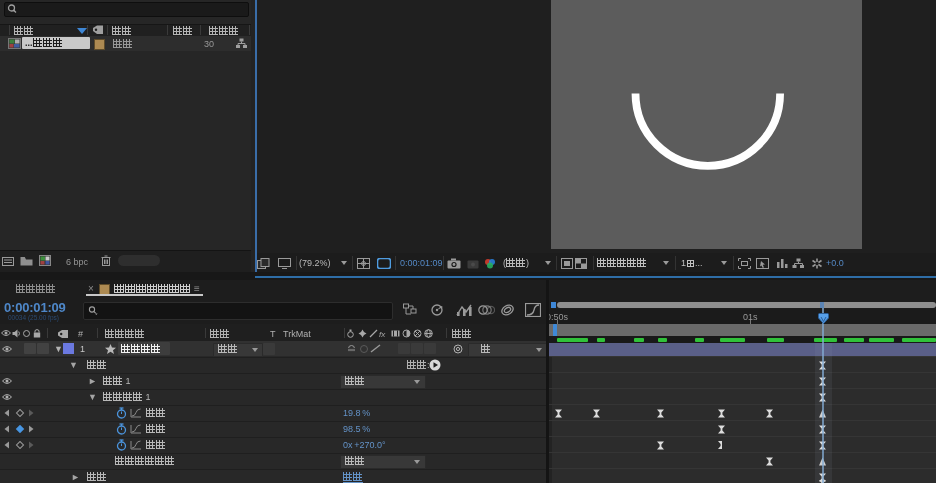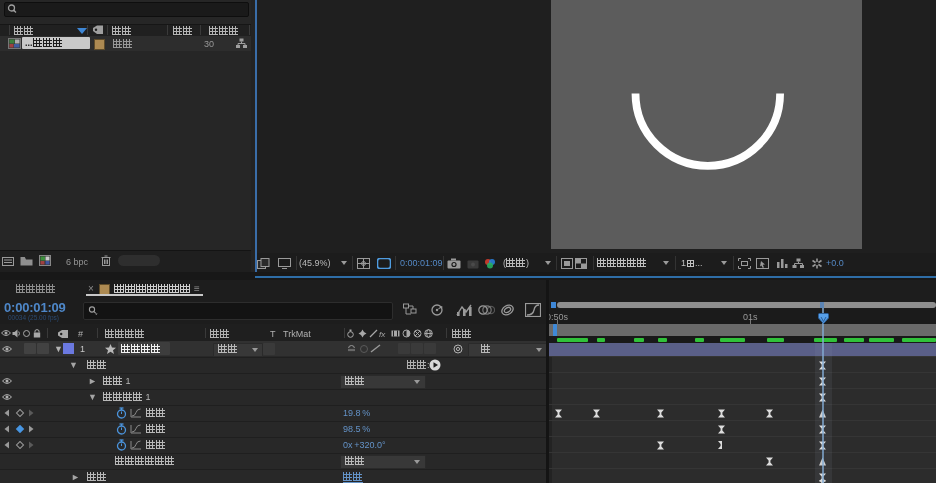--- a/index.html
+++ b/index.html
@@ -91,21 +91,21 @@
 <div class="ab" style="left:255px;top:276px;width:681px;height:2px;background:#2e6da6;"></div>
 <svg class="ab" style="left:257px;top:258px" width="13" height="11" viewBox="0 0 13 11">
 <rect x="0.5" y="2.5" width="8" height="8" fill="#2a2a2a" stroke="#9a9a9a"></rect>
 <rect x="4" y="0.5" width="8" height="8" fill="#2a2a2a" stroke="#9a9a9a"></rect>
     </svg>
 <svg class="ab" style="left:278px;top:258px" width="13" height="11" viewBox="0 0 13 11">
 <rect x="0.5" y="0.5" width="12" height="8" fill="none" stroke="#9a9a9a"></rect>
       <line x1="4" y1="10.5" x2="9" y2="10.5" stroke="#9a9a9a"></line>
     </svg>
 <div class="sep" style="left:296px;top:256px;height:14px;background:#333;"></div>
-<div class="ab" style="left:299px;top:258px;color:#b9b9b9;">(45.9%)</div>
+<div class="ab" style="left:299px;top:258px;color:#b9b9b9;">(79.2%)</div>
 <div class="ab car" style="left:341px;top:261px;"></div>
 <div class="sep" style="left:352px;top:256px;height:14px;background:#333;"></div>
 <svg class="ab" style="left:357px;top:258px" width="13" height="11" viewBox="0 0 13 11">
 <rect x="0.5" y="0.5" width="12" height="10" fill="none" stroke="#9a9a9a"></rect>
 <line x1="6.5" y1="0" x2="6.5" y2="11" stroke="#9a9a9a"></line>
       <line x1="0" y1="5.5" x2="13" y2="5.5" stroke="#9a9a9a"></line>
 <circle cx="6.5" cy="5.5" r="2" fill="none" stroke="#9a9a9a"></circle>
     </svg>
 <svg class="ab" style="left:377px;top:258px" width="14" height="11" viewBox="0 0 14 11">
 <path d="M3 0.5 H11 M13.5 3 V8 M11 10.5 H3 M0.5 8 V3" stroke="#4f9ce0" fill="none" stroke-width="1.6"></path>
@@ -393,21 +393,21 @@
 <circle cx="5.5" cy="7" r="4" fill="none" stroke="#4b94dc" stroke-width="1.3"></circle>
 <line x1="3.5" y1="1" x2="7.5" y2="1" stroke="#4b94dc" stroke-width="1.3"></line>
       <line x1="5.5" y1="1" x2="5.5" y2="3" stroke="#4b94dc" stroke-width="1.3"></line>
 <line x1="5.5" y1="7" x2="5.5" y2="4.5" stroke="#4b94dc"></line>
     </svg>
 <svg class="ab" style="left:130px;top:440px" width="12" height="10" viewBox="0 0 12 10">
 <path d="M1 9 L1 1 M1 9 L11 9" stroke="#8a8a8a"></path>
       <path d="M2 8 Q5 8 6 4.5 Q7 1 10.5 1" stroke="#8a8a8a" fill="none"></path>
     </svg>
 <div class="ab" style="left:146px;top:440px;color:#b8b8b8;"><i class="z"></i><i class="z"></i></div>
-<div class="ab" style="left:343px;top:440px;color:#6493c8;">0x +320.0°</div>
+<div class="ab" style="left:343px;top:440px;color:#6493c8;">0x +270.0°</div>
 <div class="ab" style="left:115px;top:456px;color:#b8b8b8;"><i class="z"></i><i class="z"></i><i class="z"></i><i class="z"></i><i class="z"></i><i class="z"></i></div>
 <div class="ab" style="left:340px;top:455px;width:84px;height:12px;background:#383838;border:1px solid #2a2a2a;border-radius:1px;"></div>
 <div class="ab" style="left:345px;top:456px;color:#b8b8b8;"><i class="z"></i><i class="z"></i></div>
 <div class="ab car" style="left:414px;top:460px;"></div>
 <div class="ab" style="left:71px;top:472px;color:#a5a5a5;font-size:9px;">►</div>
 <div class="ab" style="left:87px;top:472px;color:#b8b8b8;"><i class="z"></i><i class="z"></i></div>
 <div class="ab" style="left:343px;top:472px;color:#6493c8;border-bottom:1px solid #6493c8;padding-bottom:0px;"><i class="z"></i><i class="z"></i></div>
 <div class="ab" style="left:546px;top:280px;width:3px;height:203px;background:#141414;"></div>
 <div class="ab" style="left:549px;top:280px;width:387px;height:203px;background:#1d1d1d;"></div>
 <div class="ab" style="left:557px;top:302px;width:379px;height:6px;background:#8f8f8f;border-radius:3px;"></div>

